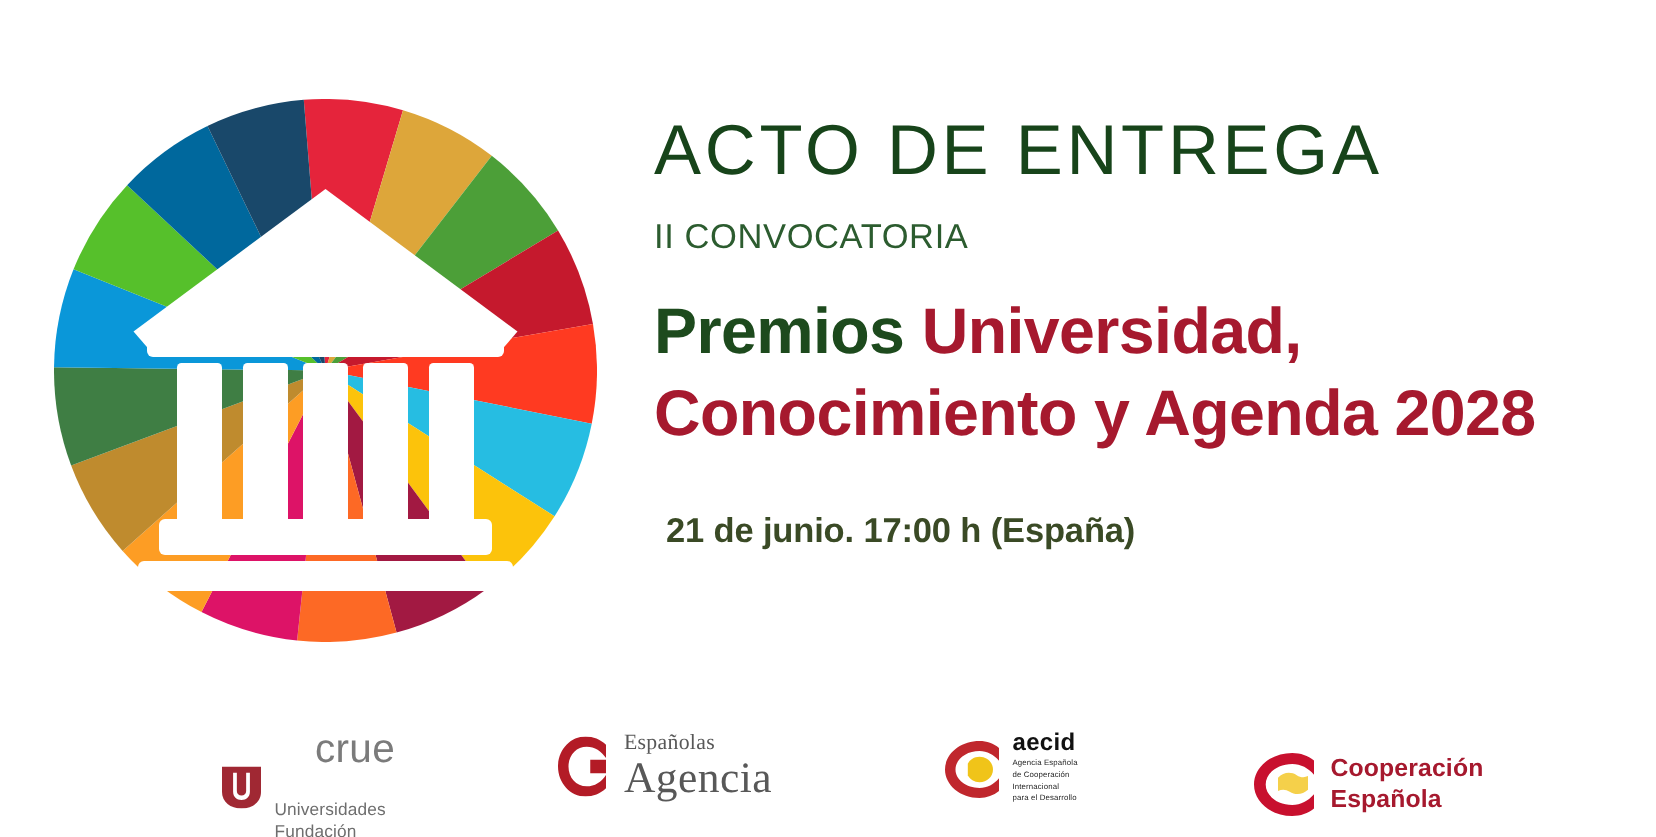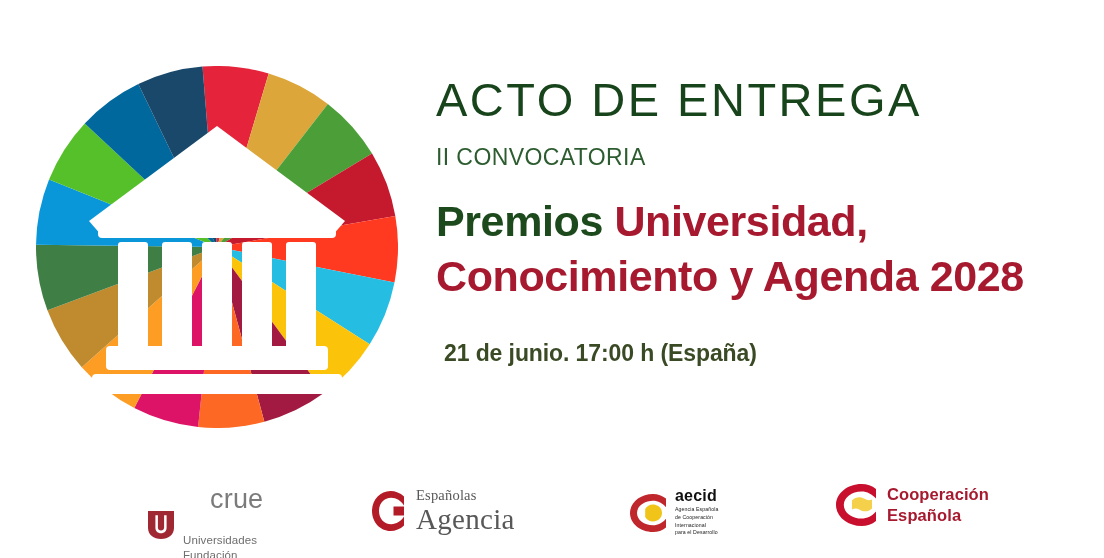--- a/index.html
+++ b/index.html
@@ -141,21 +141,21 @@
   #logo-aecid .aecid-sub {
     font-size: 5.2px;
     color: #222222;
     line-height: 1.5;
     margin-top: 2px;
     letter-spacing: 0.1px;
     max-width: 74px;
   }
 
   
-  #logo-coop { left: 836px; top: 2px; }
+  #logo-coop { left: 836px; top: 20px; }
   #logo-coop .coop-mark { width: 42px; height: 42px; margin-right: 9px; }
   #logo-coop .coop-words {
     font-size: 16.5px;
     font-weight: 700;
     color: #A6192E;
     line-height: 1.28;
     letter-spacing: 0.1px;
   }
 </style>
 </head>

